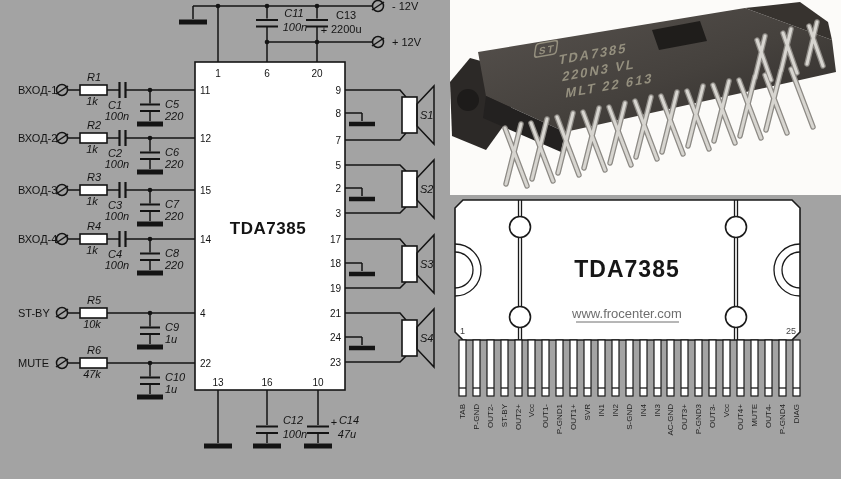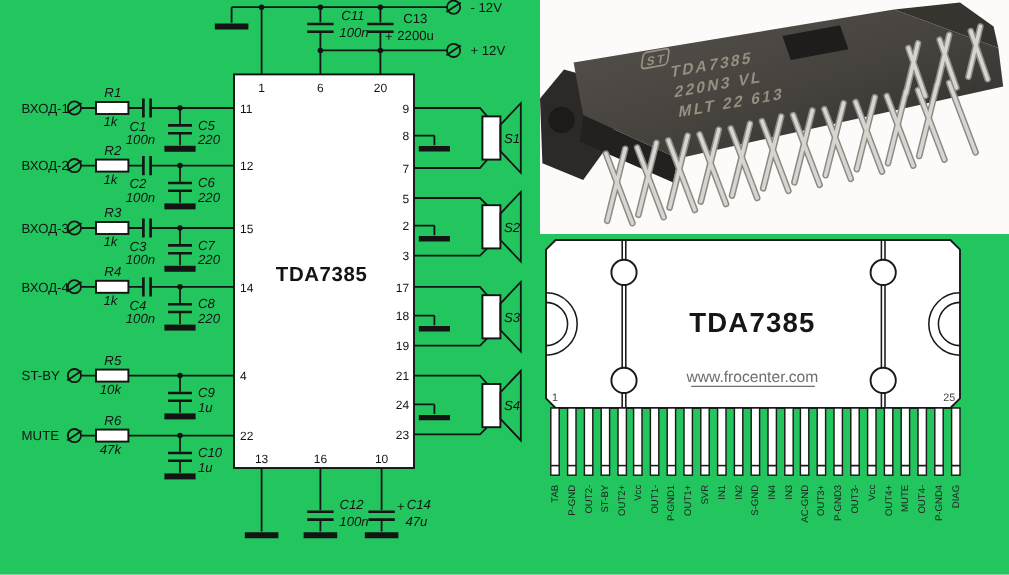--- a/index.html
+++ b/index.html
@@ -1,16 +1,16 @@
 <!DOCTYPE html>
 <html><head>
 <meta charset="utf-8">
 <style>
   html,body{margin:0;padding:0;background:#ffffff;}
-  #stage{position:relative;width:841px;height:479px;background:#22c55e;overflow:hidden;
+  #stage{position:relative;width:841px;height:479px;background:#a3a3a3;overflow:hidden;
          font-family:"Liberation Sans",sans-serif;}
   svg{position:absolute;display:block;}
   
   .w{stroke:#141414;stroke-width:1.5;fill:none;}
   .cp{stroke:#141414;stroke-width:2.2;fill:none;}
   .gnd{stroke:#141414;stroke-width:5;}
   .gnd2{stroke:#141414;stroke-width:4.5;}
   .dot{fill:#141414;}
   .box{fill:#ffffff;stroke:#141414;stroke-width:1.6;}
   .t{font:11px "Liberation Sans",sans-serif;fill:#141414;}

